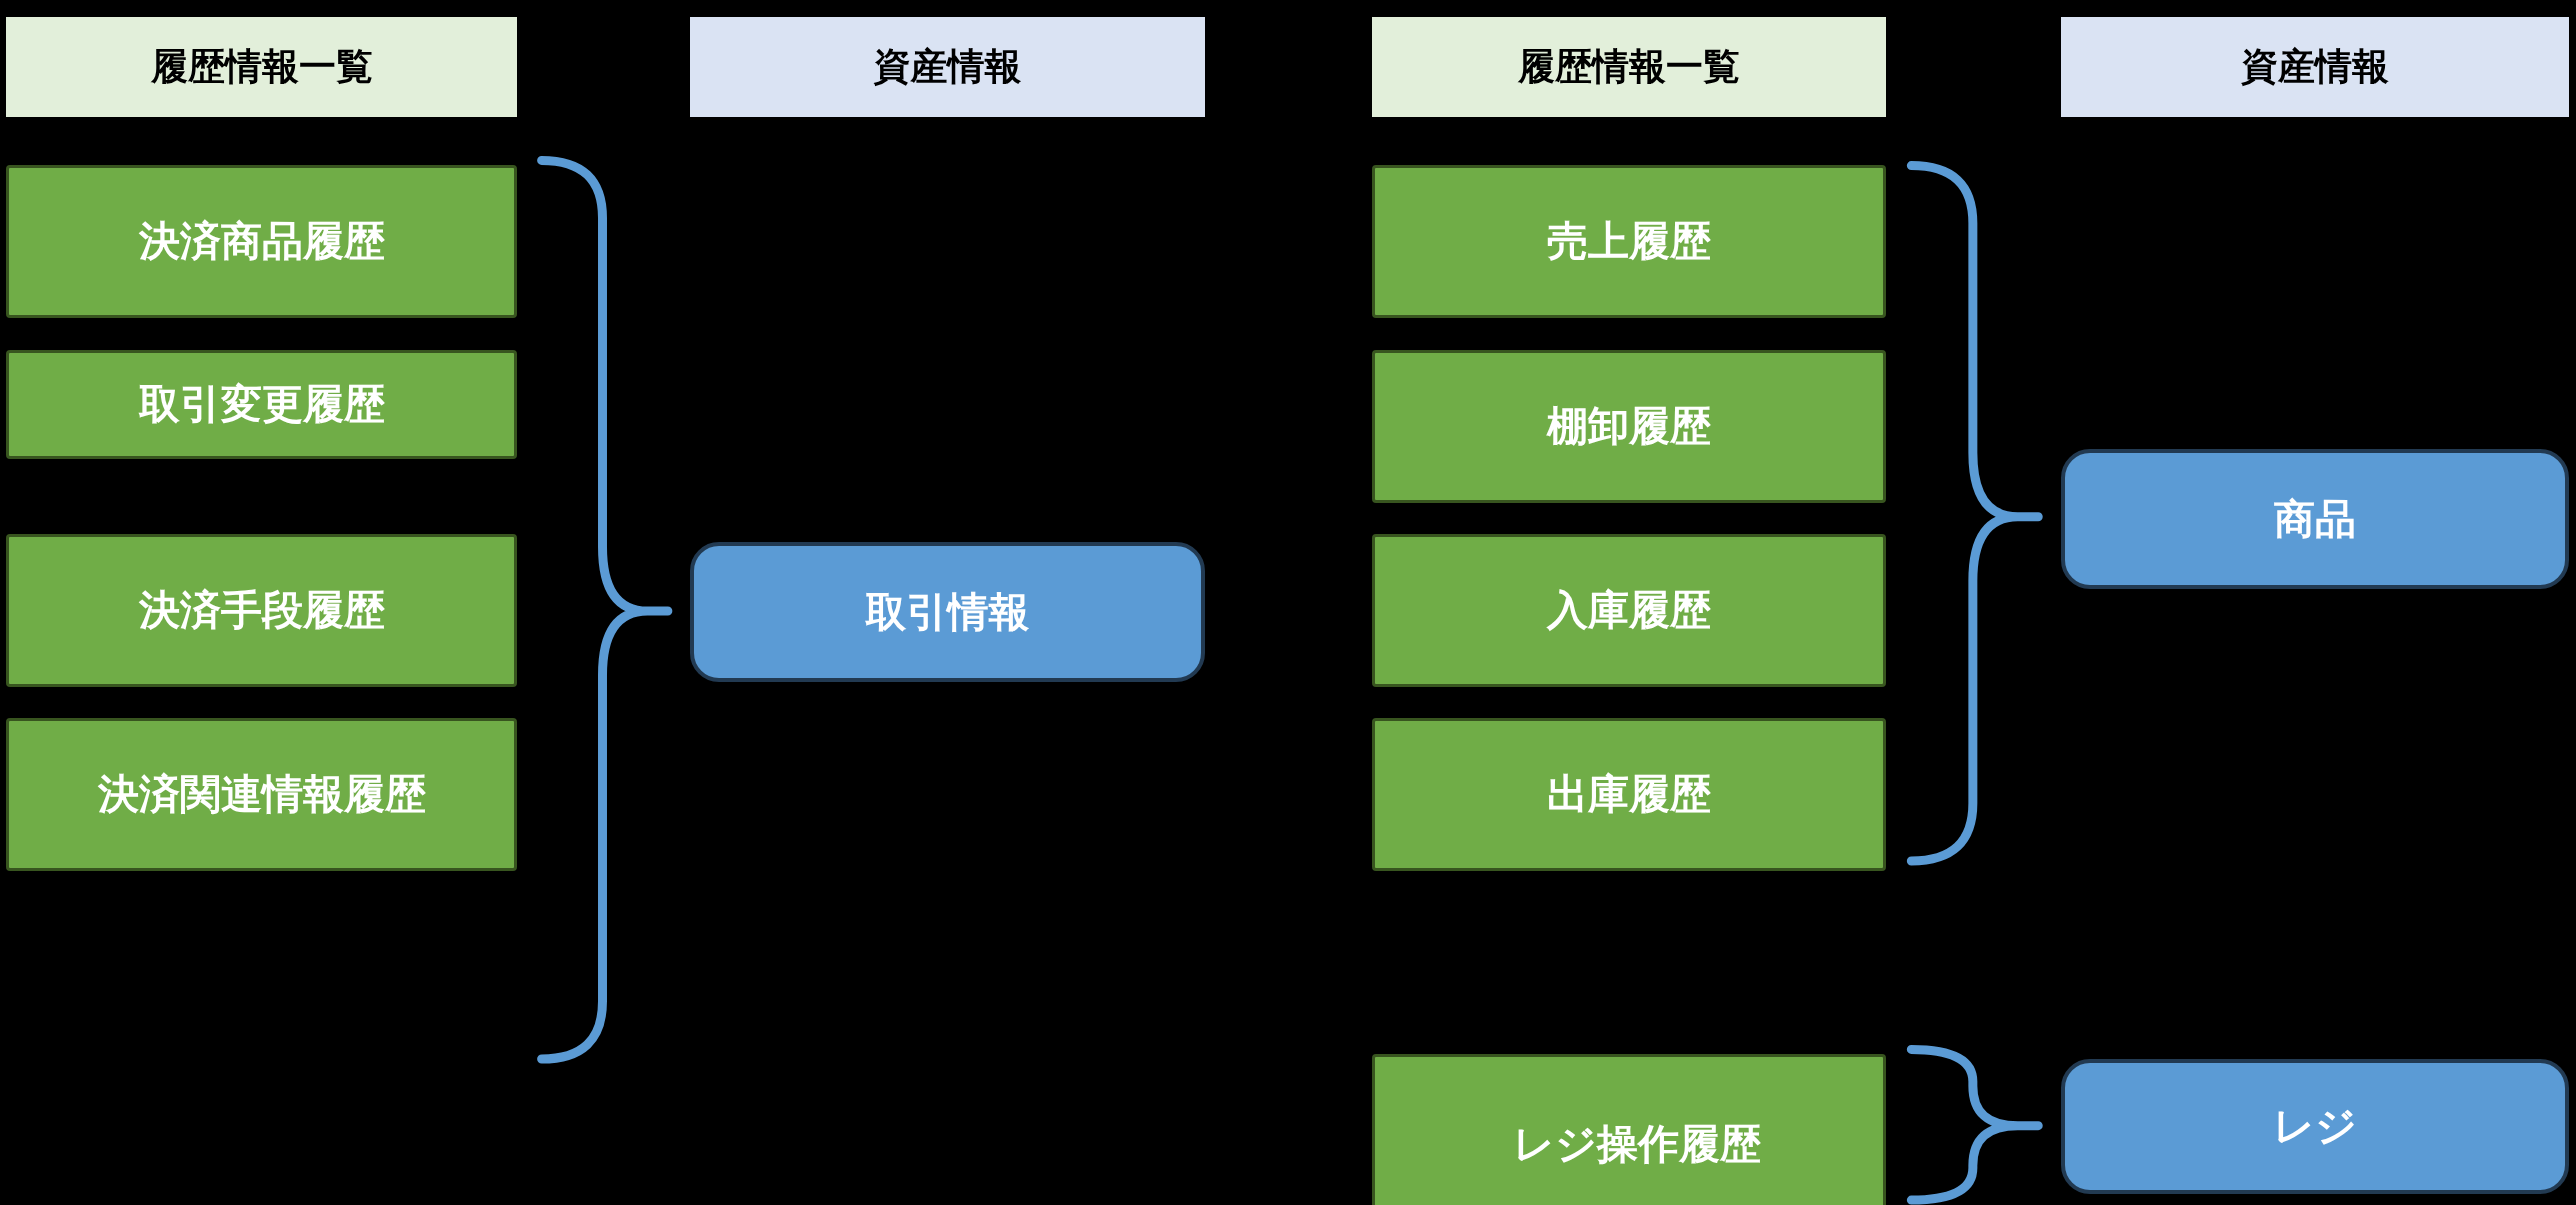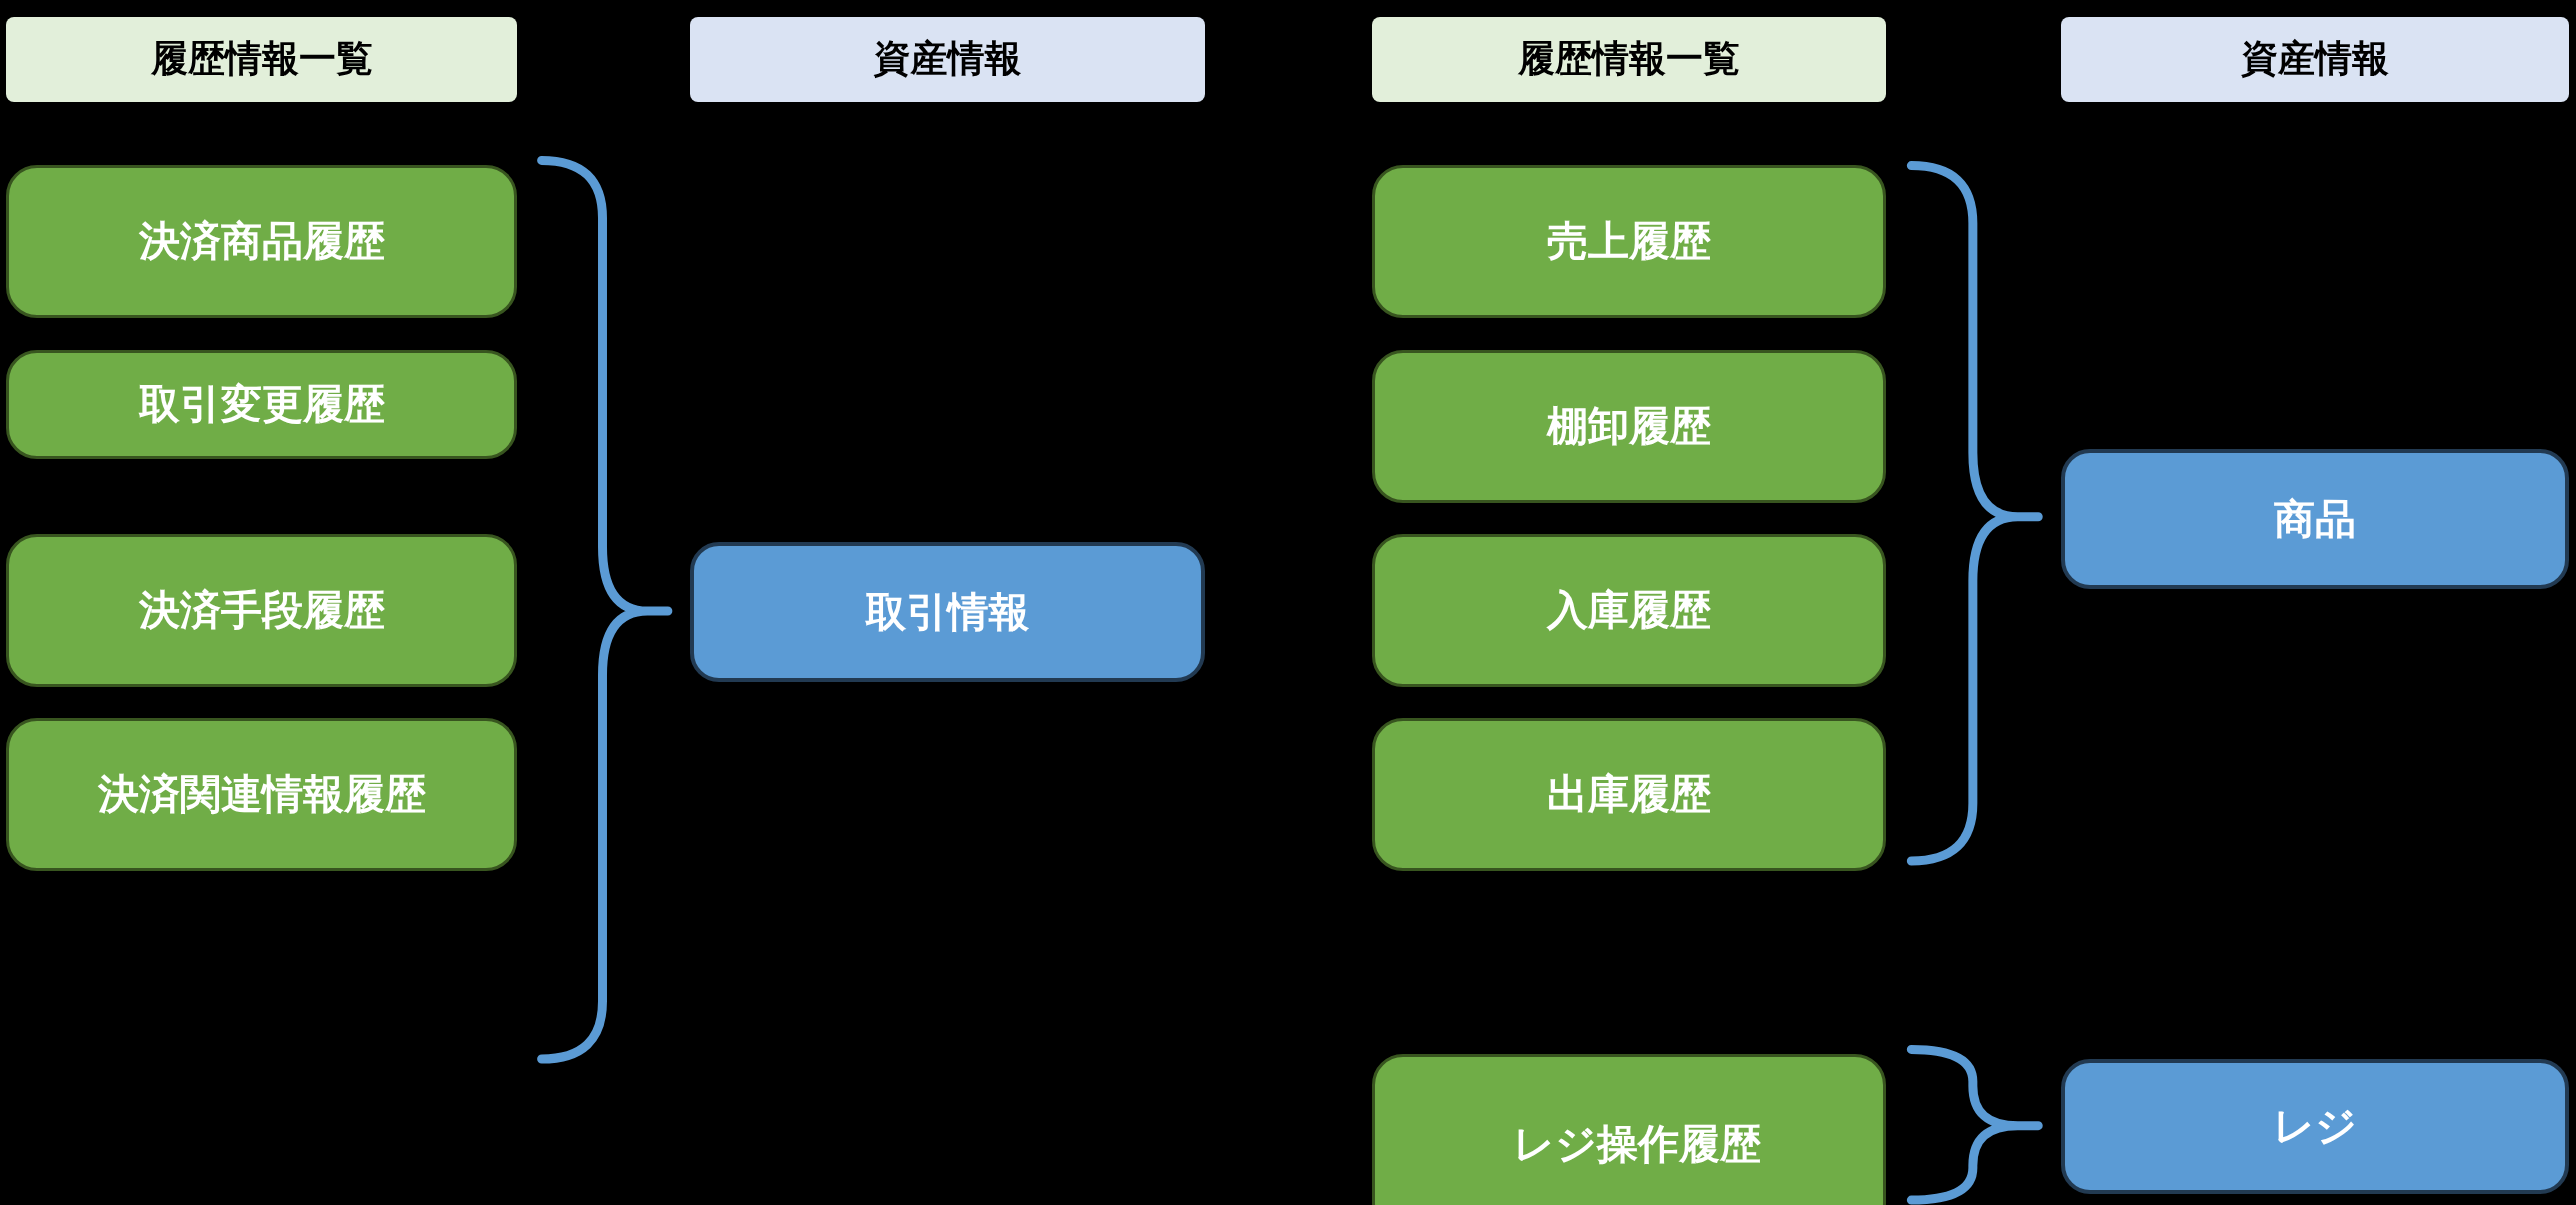--- a/index.html
+++ b/index.html
@@ -17,31 +17,31 @@
   html,body{margin:0;padding:0;background:var(--background);}
   .canvas{
     position:relative;
     width:2576px;height:1206px;
     background:var(--background);
     font-family:"Liberation Sans","DejaVu Sans",sans-serif;
     overflow:hidden;
   }
   .hdr{
     position:absolute;
-    height:85px;
+    height:100px;
     display:flex;align-items:center;justify-content:center;
-    font-size:37px;font-weight:bold;color:var(--text-dark);border-radius:8px;
+    font-size:37px;font-weight:bold;color:var(--text-dark);
   }
   .green-hdr{background:var(--green-header-fill);}
   .blue-hdr{background:var(--blue-header-fill);}
   .gbox{
     position:absolute;
     background:var(--green-fill);
     border:3.8px solid var(--green-border);
-    border-radius:31px;
+    border-radius:4px;
     display:flex;align-items:center;justify-content:center;
     font-size:41px;font-weight:bold;color:var(--text-light);
     box-sizing:border-box;
   }
   .bbox{
     position:absolute;
     background:var(--blue-fill);
     border:4.5px solid var(--blue-border);
     border-radius:29px;
     display:flex;align-items:center;justify-content:center;

